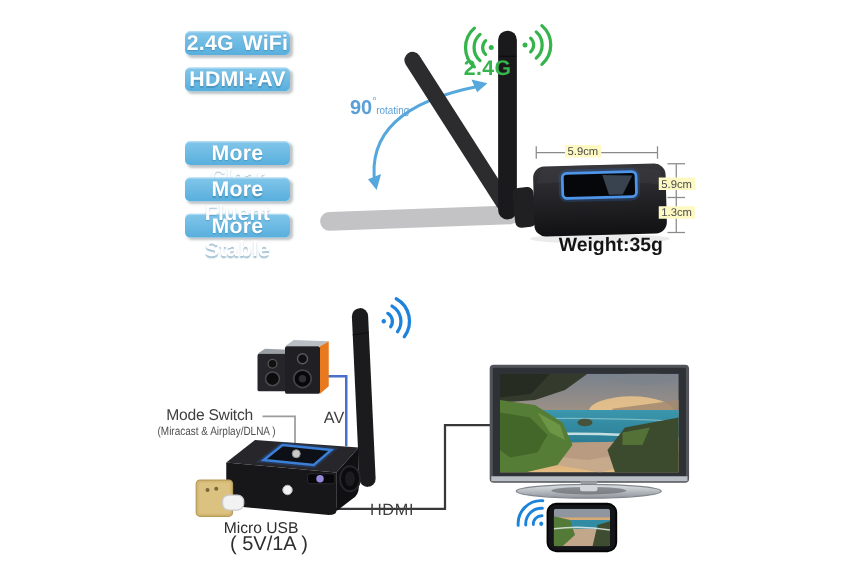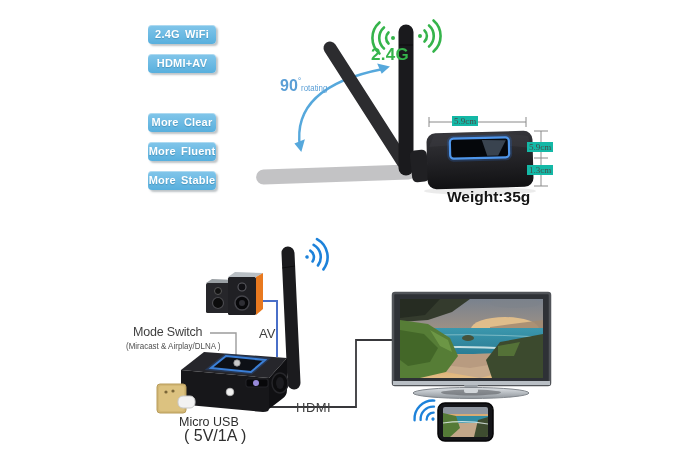--- a/index.html
+++ b/index.html
@@ -1,26 +1,26 @@
 <!DOCTYPE html>
 <html style="--badge-blue: #58afdd; --badge-blue-light: #82c6ea; --wifi-green: #35b44b; --wifi-blue: #1d82da; --rotate-blue: #5b9fd6; --av-line-blue: #4a6fc8; --speaker-orange: #e8791f;"><head>
 <meta charset="utf-8">
 <style>
   html,body{margin:0;padding:0;background:#fff;}
   .canvas{position:relative;width:680px;height:450px;background:#fff;overflow:hidden;
           font-family:"Liberation Sans",sans-serif;}
   .art{position:absolute;left:0;top:0;}
-  .badge{position:absolute;left:148px;width:68px;height:19px;border-radius:4px;
+  .badge{position:absolute;left:148px;width:84px;height:19px;border-radius:4px;
          background:linear-gradient(180deg,var(--badge-blue-light,#82c6ea),var(--badge-blue,#58afdd));
-         color:#fff;font-size:11px;font-weight:bold;text-align:center;line-height:19px;
+         color:#fff;font-size:17px;font-weight:bold;text-align:center;line-height:19px;
          word-spacing:2px;letter-spacing:.2px;
          box-shadow:2px 2px 2px rgba(125,138,144,.5), inset 0 1px 0 rgba(255,255,255,.35);
          text-shadow:0 1px 1px rgba(40,110,150,.45);}
   .lbl{position:absolute;color:#3f3f3f;white-space:nowrap;}
-  .dim{font-size:9px;color:#4a4a4a;background:#14b8a6;padding:0 2px;font-family:Liberation Serif, serif;}
+  .dim{font-size:9px;color:#4a4a4a;background:#fef9c3;padding:0 2px;}
   .rot{color:var(--rotate-blue,#5b9fd6);}
   .rot .big{font-size:16px;font-weight:bold;}
   .rot .deg{font-size:9px;vertical-align:7px;}
   .rot .word{font-size:9px;display:inline-block;transform:scaleX(.88);transform-origin:left;}
   .band{color:var(--wifi-green,#35b44b);font-weight:bold;font-size:17px;letter-spacing:.3px;}
   .weight{font-size:15.5px;font-weight:600;color:#151515;}
   .sub{display:inline-block;transform:scaleX(.84);transform-origin:left;}
 </style>
 </head>
 <body>

